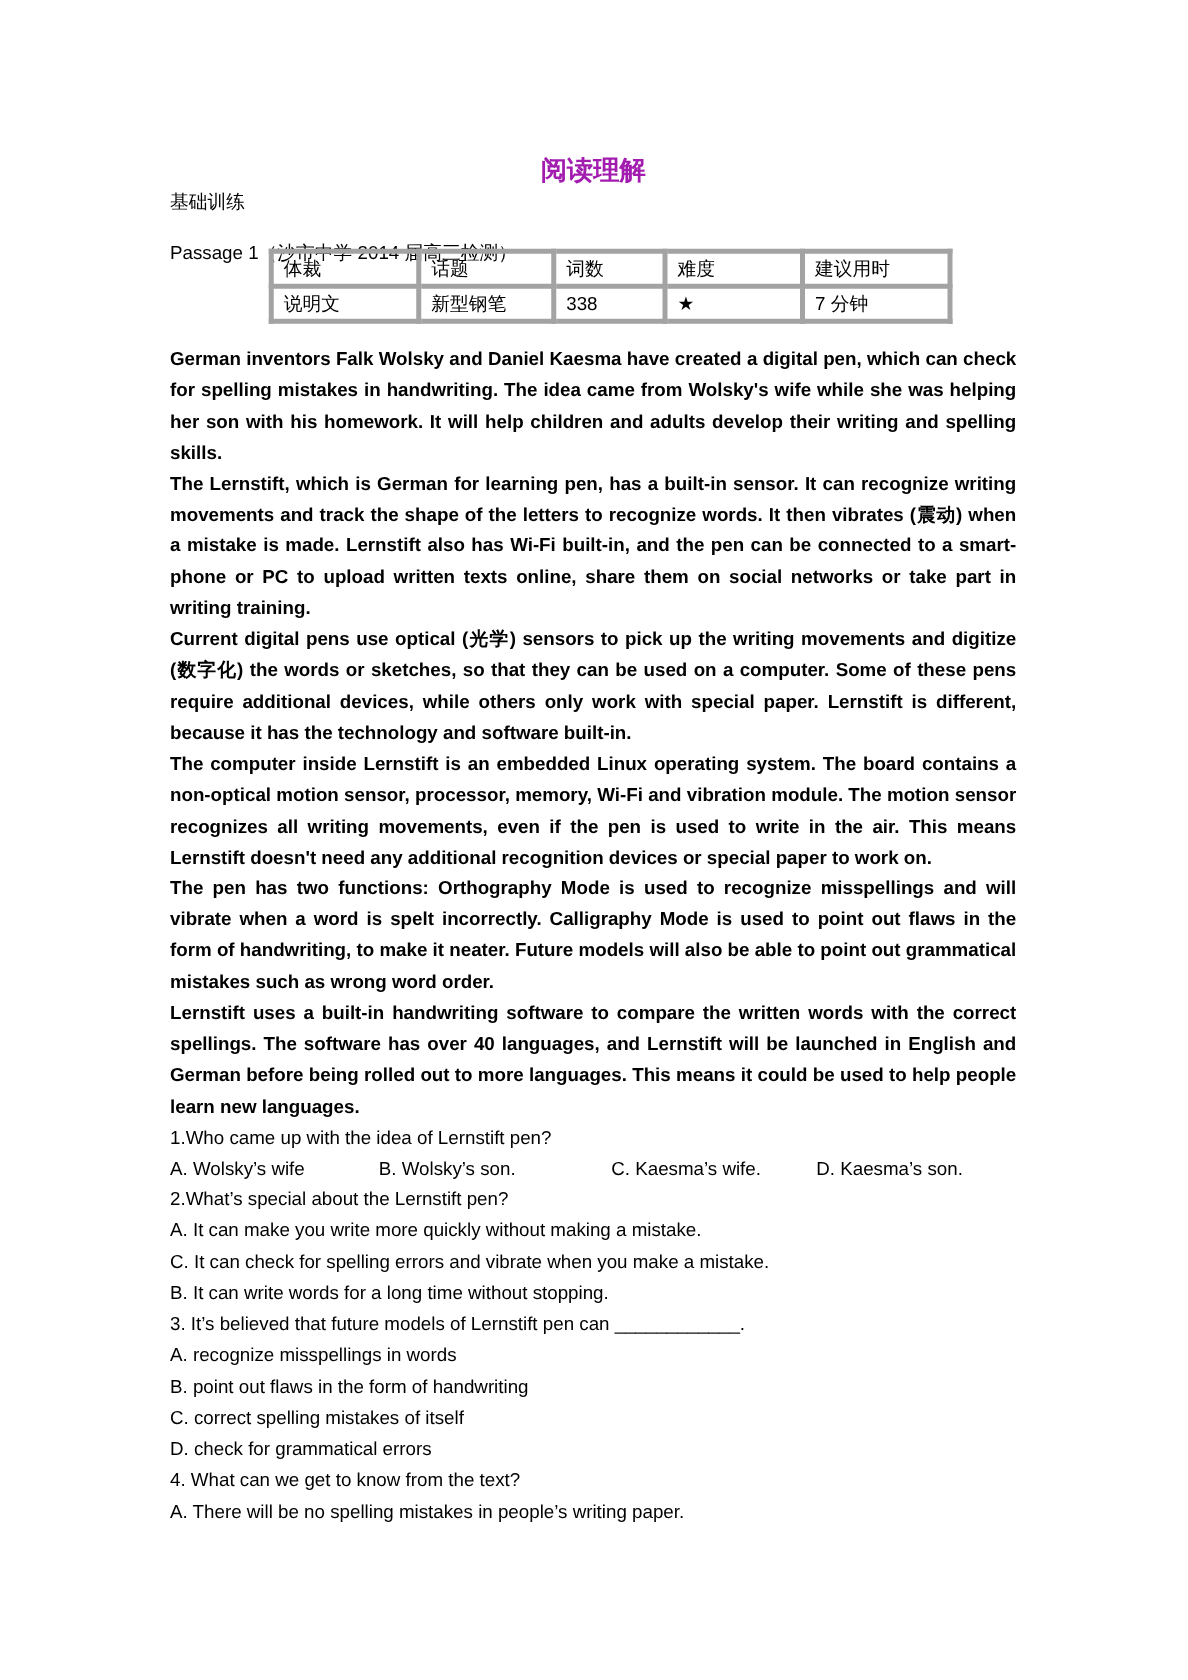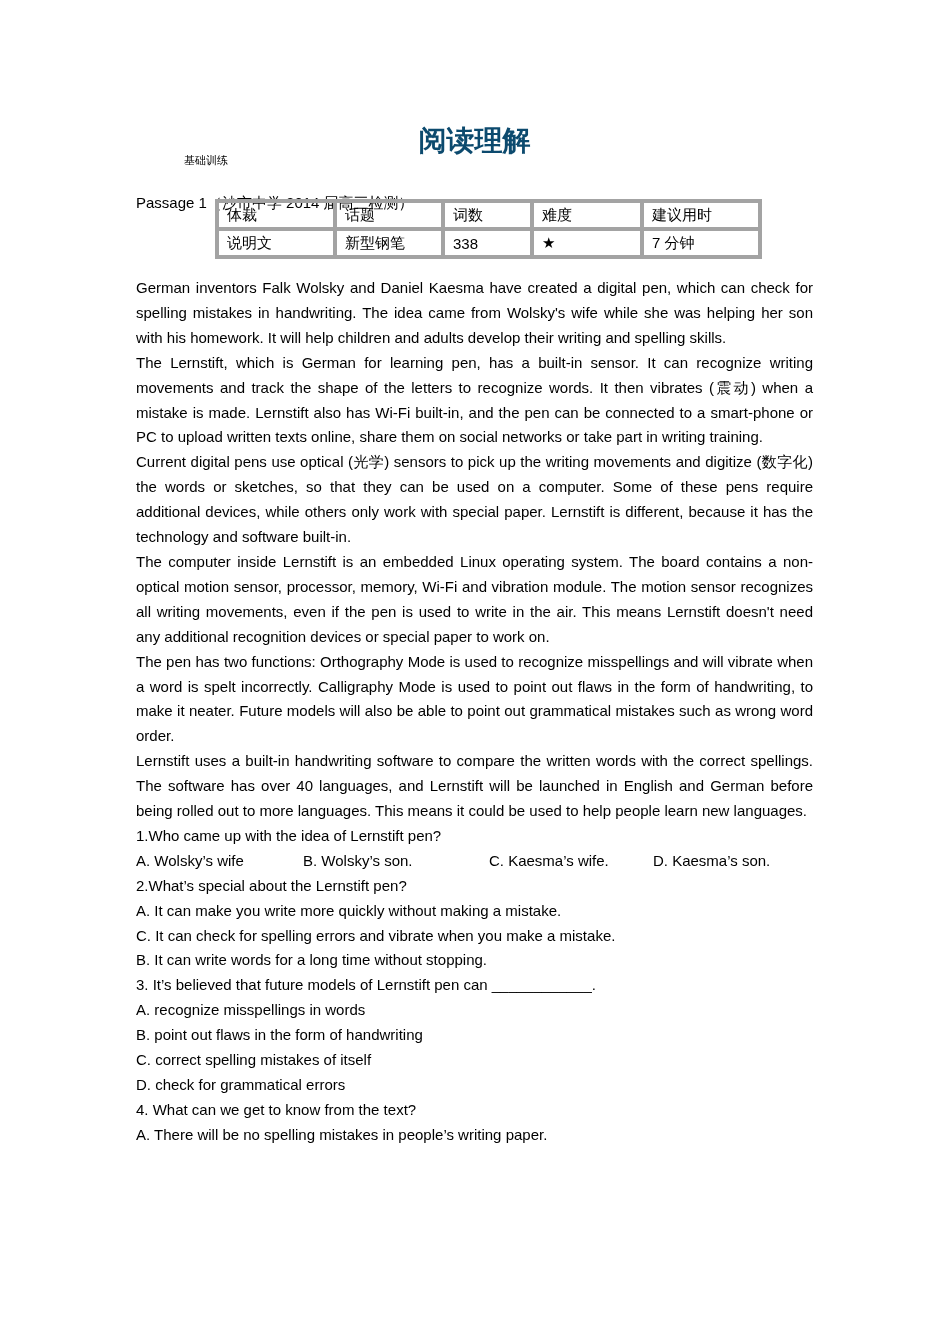--- a/index.html
+++ b/index.html
@@ -1,34 +1,34 @@
 <!DOCTYPE html>
 <html><head>
   <meta charset="utf-8">
   <style>
     html, body { margin: 0; padding: 0; background: #ffffff; }
     body { width: 950px; height: 1344px; position: relative; overflow: hidden;
            font-family: "Liberation Sans", "DejaVu Sans", sans-serif; color: #000; }
     .page { position: absolute; left: 136px; top: 0; width: 677px; }
     .title { position: absolute; left: 0; top: 122px; width: 677px; text-align: center;
-             font-family: Liberation Sans, sans-serif; font-weight: bold; font-size: 28px; color: #0c4a6e; }
-    .subhead { position: absolute; left: 0; font-size: 11px; line-height: 20px; font-family: "DejaVu Serif", serif; margin-left: 48px; }
+             font-family: Liberation Sans, sans-serif; font-weight: bold; font-size: 21px; color: #a21caf; }
+    .subhead { position: absolute; left: 0; font-size: 15px; line-height: 20px; font-family: "DejaVu Serif", serif; }
     .passage { position: absolute; left: 0; font-size: 15px; line-height: 20px; }
     table.meta { position: absolute; left: 79px; top: 199px; border-collapse: collapse;
                  font-size: 15px; font-family: "DejaVu Serif", serif; }
     table.meta td { border: 4px solid #a3a3a3; height: 24px; padding: 0 8px; vertical-align: middle; margin-top: 48px; }
     table.meta td.c1 { width: 98px; }
     table.meta td.c2 { width: 88px; }
     table.meta td.c3 { width: 69px; }
     table.meta td.c4 { width: 90px; }
     table.meta td.c5 { width: 98px; }
     table.meta td.sans { font-family: "Liberation Sans", sans-serif; }
     .body { position: absolute; left: 0; top: 276px; width: 677px; font-size: 15px;
             line-height: 24.9px; font-family: "Liberation Sans", sans-serif; }
-    .body p { margin: 0; text-align: justify; }
+    .body p { margin: 0; text-align: justify; font-weight: bold; }
     .q { margin: 0; }
     .opts-row { display: flex; }
     .opts-row span { display: inline-block; }
     .opts-row .o1 { width: 167px; }
     .opts-row .o2 { width: 171px; }
     .opts-row .o3 { width: 164px; margin-left: 15px; }
   </style>
 </head>
 <body>
 

